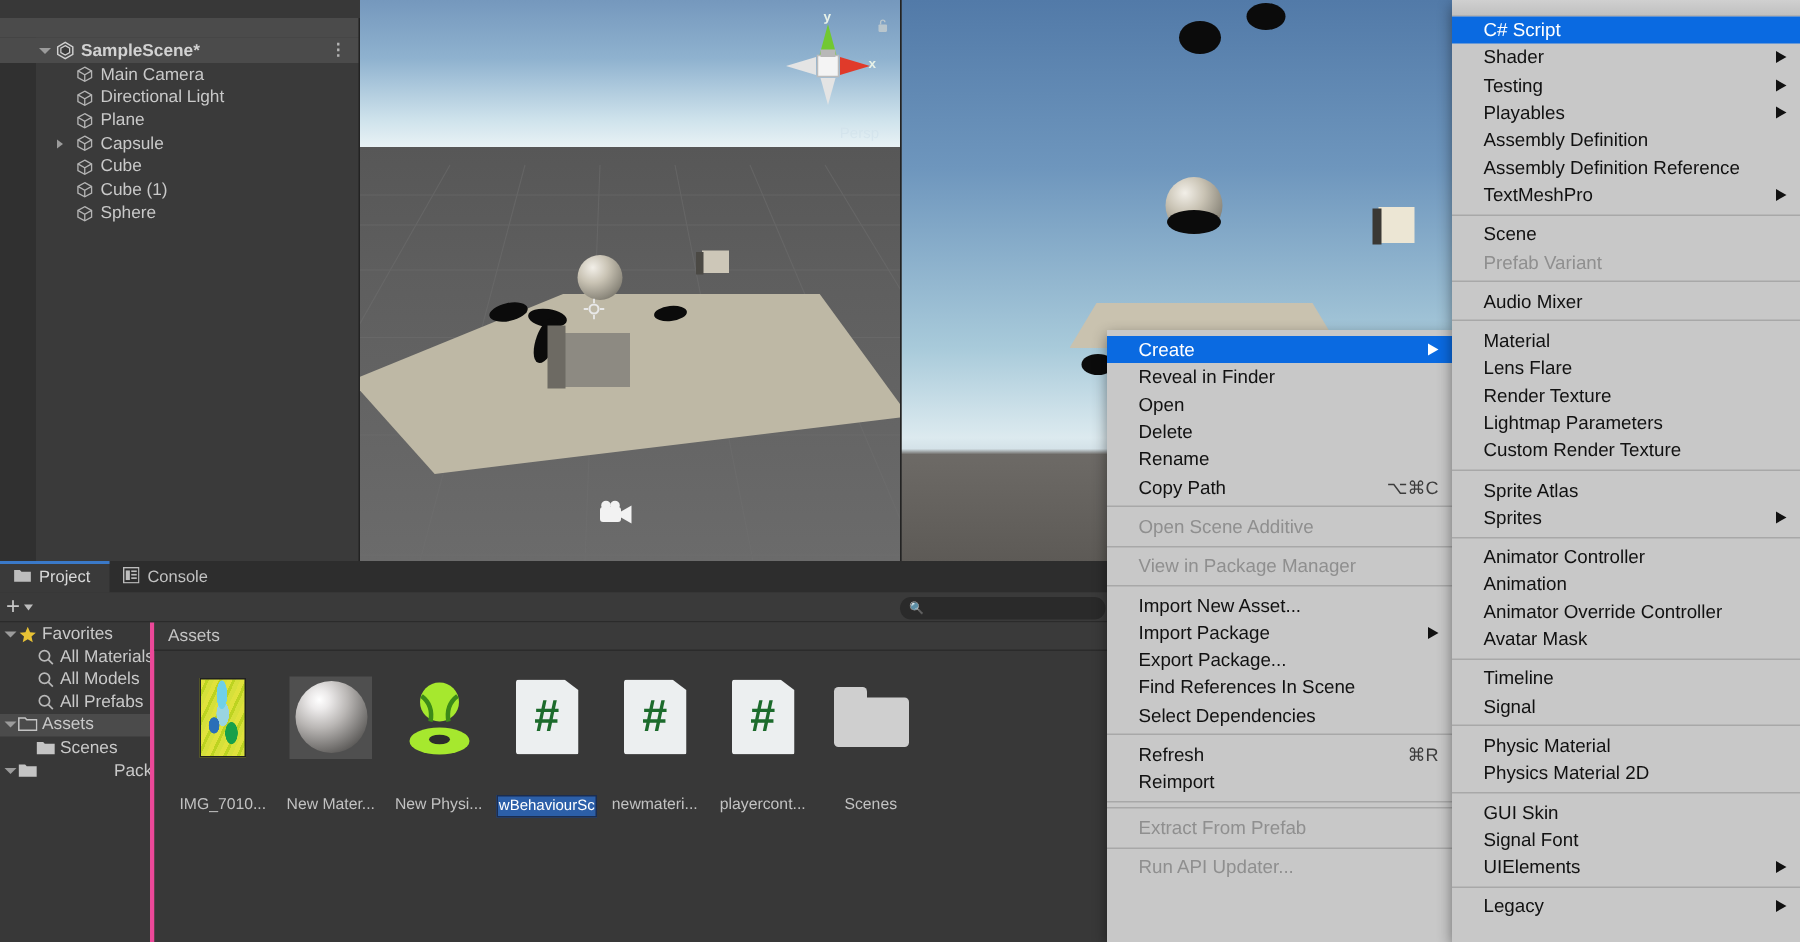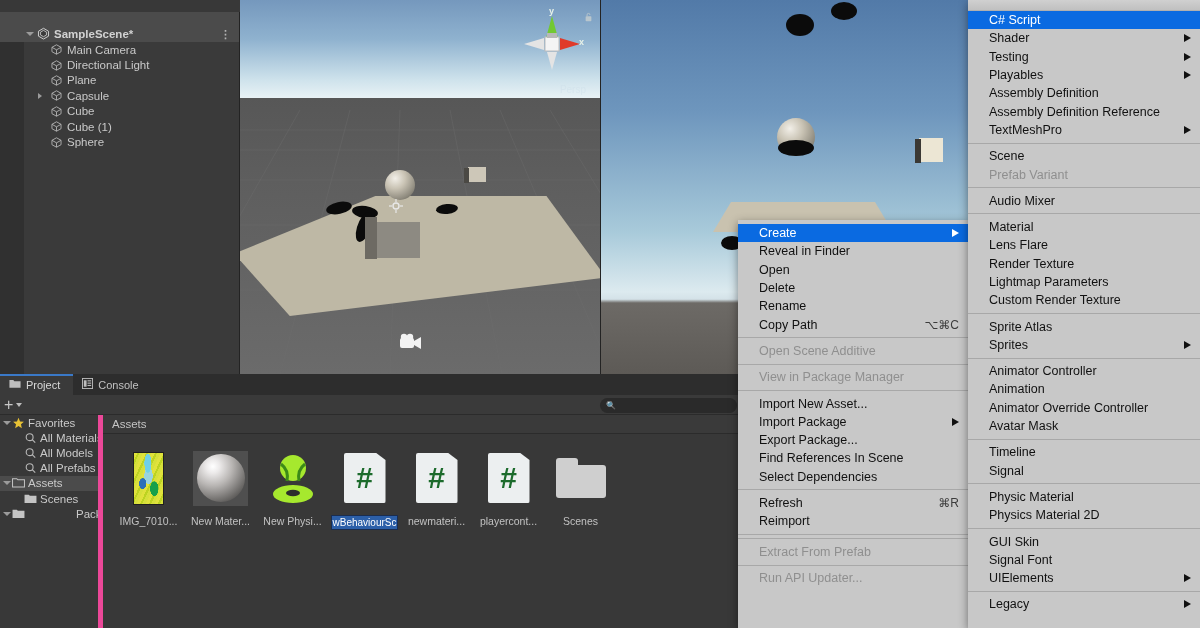--- a/index.html
+++ b/index.html
@@ -149,21 +149,21 @@
     background: #2a2a2a; border-radius: 7.5px;
     display: flex; align-items: center; padding-left: 6px;
   }
   .search-box .magnifier { color: #8c8c8c; font-size: 8px; }
   .search-box input {
     flex: 1; background: transparent; border: none; outline: none;
     color: #c8c8c8; font-size: 10px; font-family: inherit; padding-left: 4px;
   }
   .proj-body { position: relative; display: flex; height: 213px; }
   .proj-tree {
-    width: 103px; background: #383838; border-right: 5px solid #ec4899;
+    width: 103px; background: #383838; border-right: 3px solid #ec4899;
     position: relative; overflow: hidden; flex: none;
   }
   .t-row {
     display: flex; align-items: center; height: 15.2px;
     color: #c9c9c9; font-size: 11.5px; white-space: nowrap;
     position: relative;
   }
   .t-row.selected { background: #4b4b4b; }
   .t-row .foldout { position: absolute; left: 3px; top: 50%; transform: translateY(-50%); }
   .t-ico { width: 13px; height: 12px; margin-right: 3px; flex: none; }
@@ -174,21 +174,21 @@
     color: #c4c4c4; font-size: 11.5px;
   }
   .grid-area { position: relative; padding: 14px 0 0 14px; display: flex; gap: 9px; }
   .asset {
     width: 63px; display: flex; flex-direction: column; align-items: center;
   }
   .asset .thumb {
     width: 60px; height: 60px; display: flex; align-items: center; justify-content: center;
   }
   .asset .cap {
-    margin-top: 7px; font-size: 10.5px; color: #c2c2c2; white-space: nowrap;
+    margin-top: 22px; font-size: 10.5px; color: #c2c2c2; white-space: nowrap;
   }
   .asset .cap.editing {
     background: #2c5fa8; color: #fff; padding: 1px 1px; border: 1px solid #1a2d50;
     font-size: 10px;
   }
   .thumb .img-thumb {
     width: 31px; height: 53px;
     background:
       radial-gradient(ellipse at 48% 20%, #6fd0e8 0 16%, transparent 17%),
       radial-gradient(ellipse at 30% 60%, #2a6fb8 0 12%, transparent 13%),

